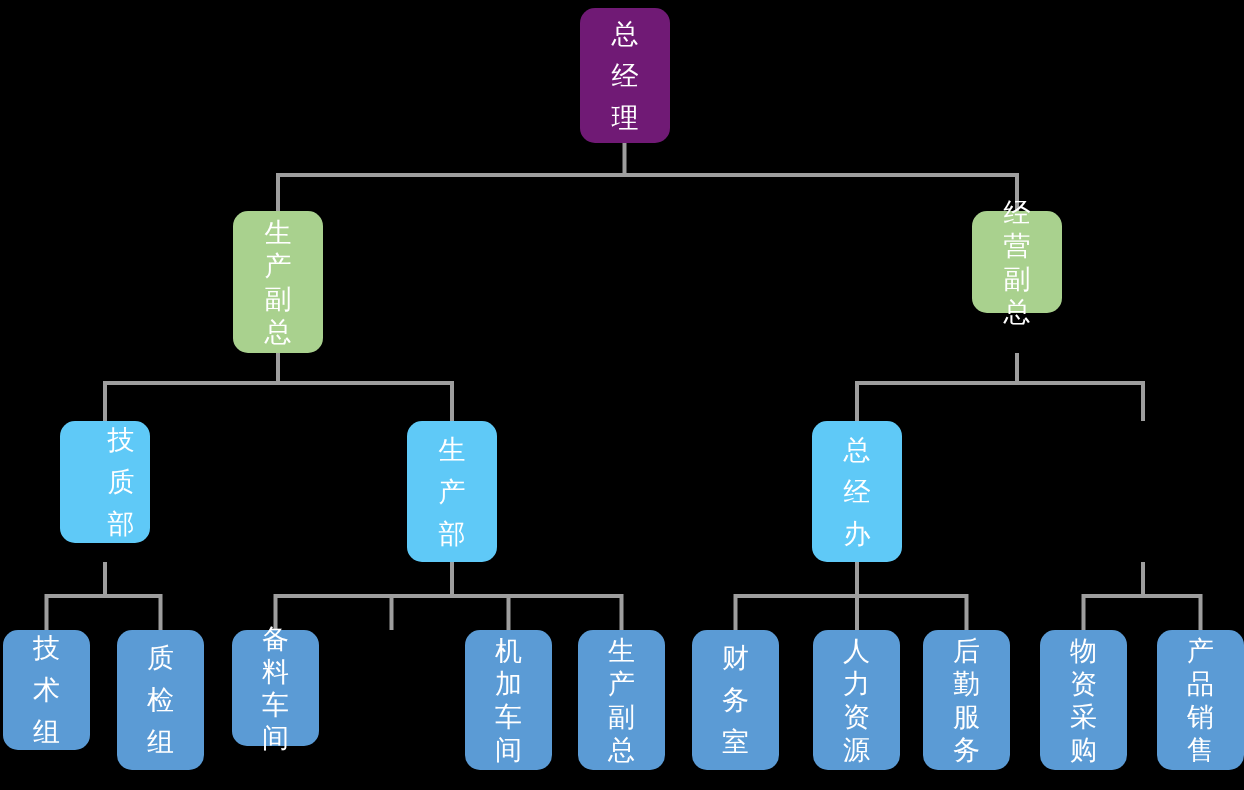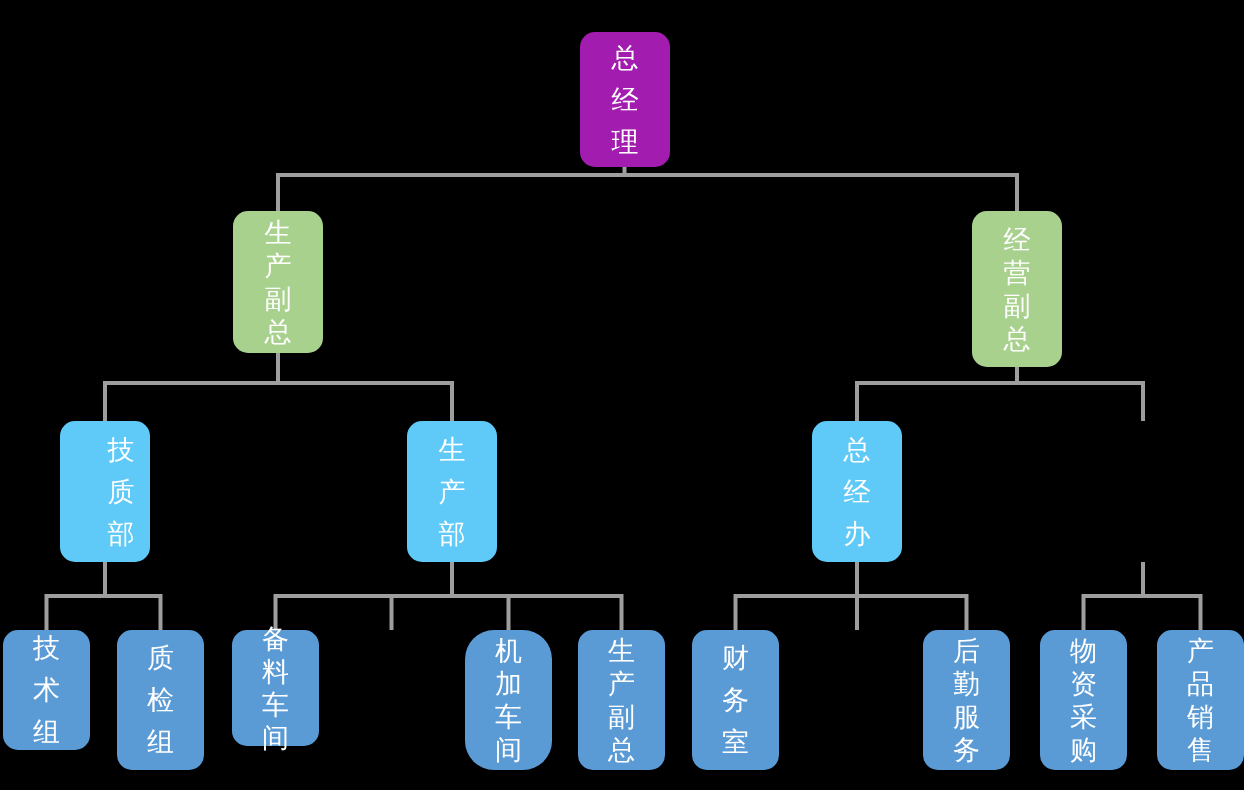--- a/index.html
+++ b/index.html
@@ -28,21 +28,21 @@
   }
   
   .node .v {
     width: 1.06em;
     word-break: break-all;
     text-align: center;
     margin: 0 auto;
   }
   .n3 .v { line-height: 42px; }   
   .n4 .v { line-height: 33px; }   
-  .c1 { background: #a21caf; margin-top: 24px; }    
+  .c1 { background: #701a75; }    
   .c2 { background: #A9D18E; }    
   .c3 { background: #5FC9F7; }    
   .c4 { background: #5B9BD5; }    
 </style>
 </head>
 <body>
 
 <div class="canvas">
 
   <svg class="connectors" viewBox="0 0 1244 790" xmlns="http://www.w3.org/2000/svg">
@@ -57,51 +57,54 @@
     </g>
   </svg>
 
   <div class="node n3 c1" style="left:580px; top:8px; width:90px; height:135px;">
     <span class="v">总经理</span>
   </div>
 
   <div class="node n4 c2" style="left:233px; top:211px; width:90px; height:142px;">
     <span class="v">生产副总</span>
   </div>
-  <div class="node n4 c2" style="left:972px; top:211px; width:90px; height:156px;">
+  <div class="node n4 c2" style="left:972px; top:211px; width:90px; height:102px;">
     <span class="v">经营副总</span>
   </div>
 
-  <div class="node n3 c3" style="left:60px; top:421px; width:90px; height:141px;padding-left:32px;">
+  <div class="node n3 c3" style="left:60px; top:421px; width:90px; height:122px;padding-left:32px;">
     <span class="v">技质部</span>
   </div>
   <div class="node n3 c3" style="left:407px; top:421px; width:90px; height:141px;">
     <span class="v">生产部</span>
   </div>
   <div class="node n3 c3" style="left:812px; top:421px; width:90px; height:141px;">
     <span class="v">总经办</span>
   </div>
 
   <div class="node n3 c4" style="left:3px; top:630px; width:87px; height:120px;">
     <span class="v">技术组</span>
   </div>
   <div class="node n3 c4" style="left:117px; top:630px; width:87px; height:140px;">
     <span class="v">质检组</span>
   </div>
   <div class="node n4 c4" style="left:232px; top:630px; width:87px; height:116px;">
     <span class="v">备料车间</span>
   </div>
-  <div class="node n4 c4" style="left:465px; top:630px; width:87px; height:140px;border-radius:29px;">
+  <div class="node n4 c4" style="left:465px; top:630px; width:87px; height:140px;">
     <span class="v">机加车间</span>
   </div>
   <div class="node n4 c4" style="left:578px; top:630px; width:87px; height:140px;">
     <span class="v">生产副总</span>
   </div>
   <div class="node n3 c4" style="left:692px; top:630px; width:87px; height:140px;">
     <span class="v">财务室</span>
+  </div>
+  <div class="node n4 c4" style="left:813px; top:630px; width:87px; height:140px;">
+    <span class="v">人力资源</span>
   </div>
   <div class="node n4 c4" style="left:923px; top:630px; width:87px; height:140px;">
     <span class="v">后勤服务</span>
   </div>
   <div class="node n4 c4" style="left:1040px; top:630px; width:87px; height:140px;">
     <span class="v">物资采购</span>
   </div>
   <div class="node n4 c4" style="left:1157px; top:630px; width:87px; height:140px;">
     <span class="v">产品销售</span>
   </div>

